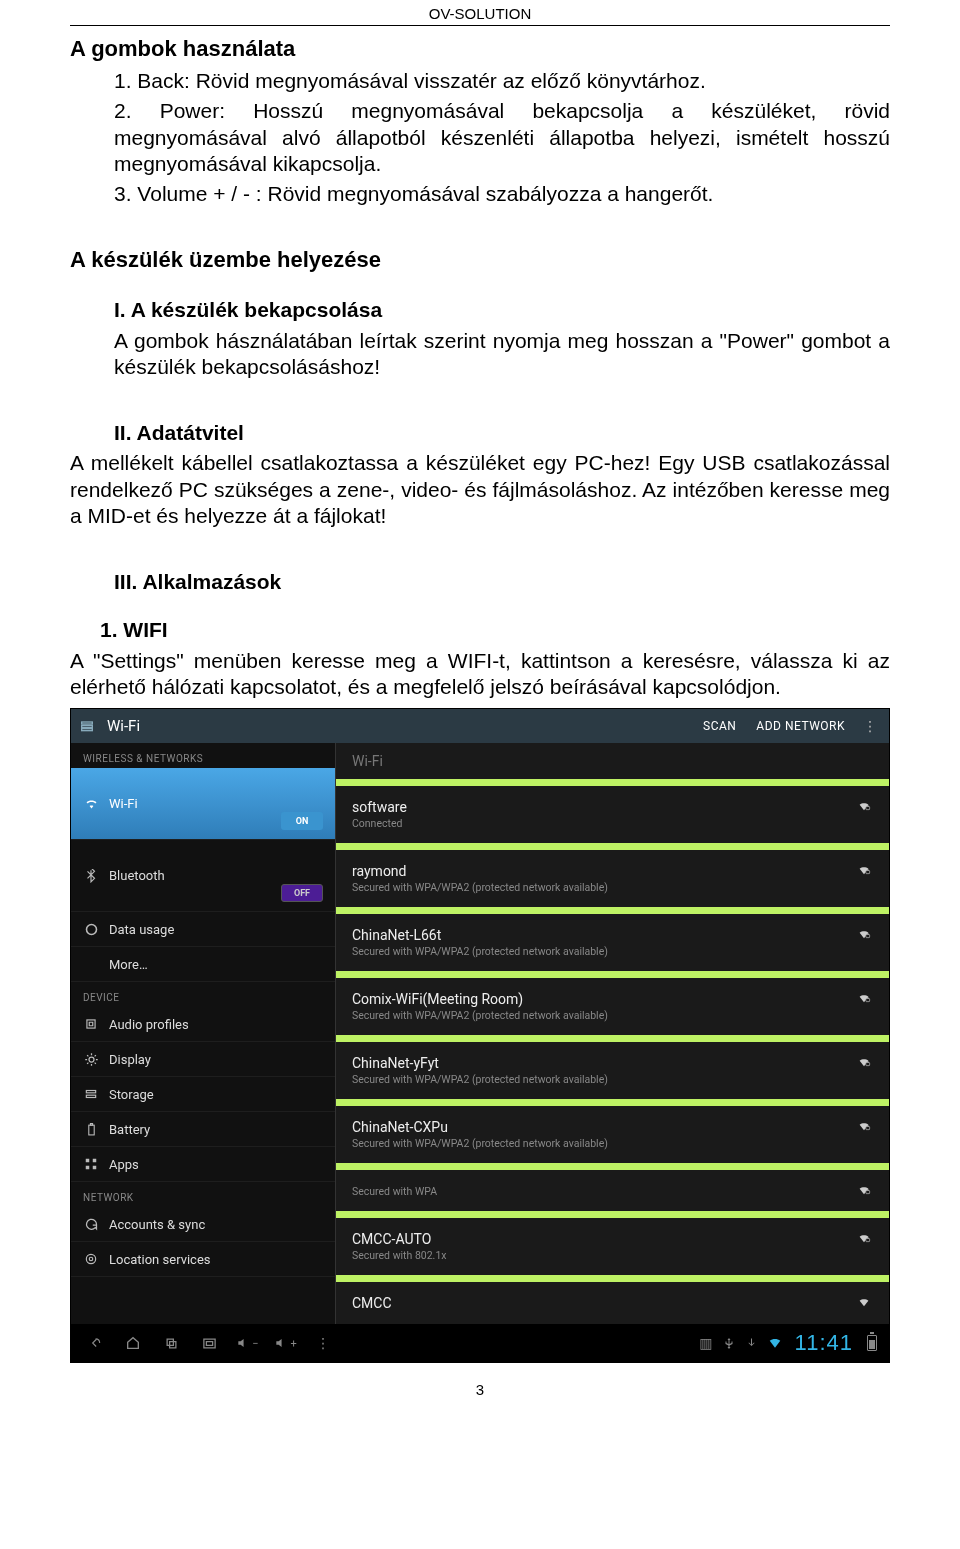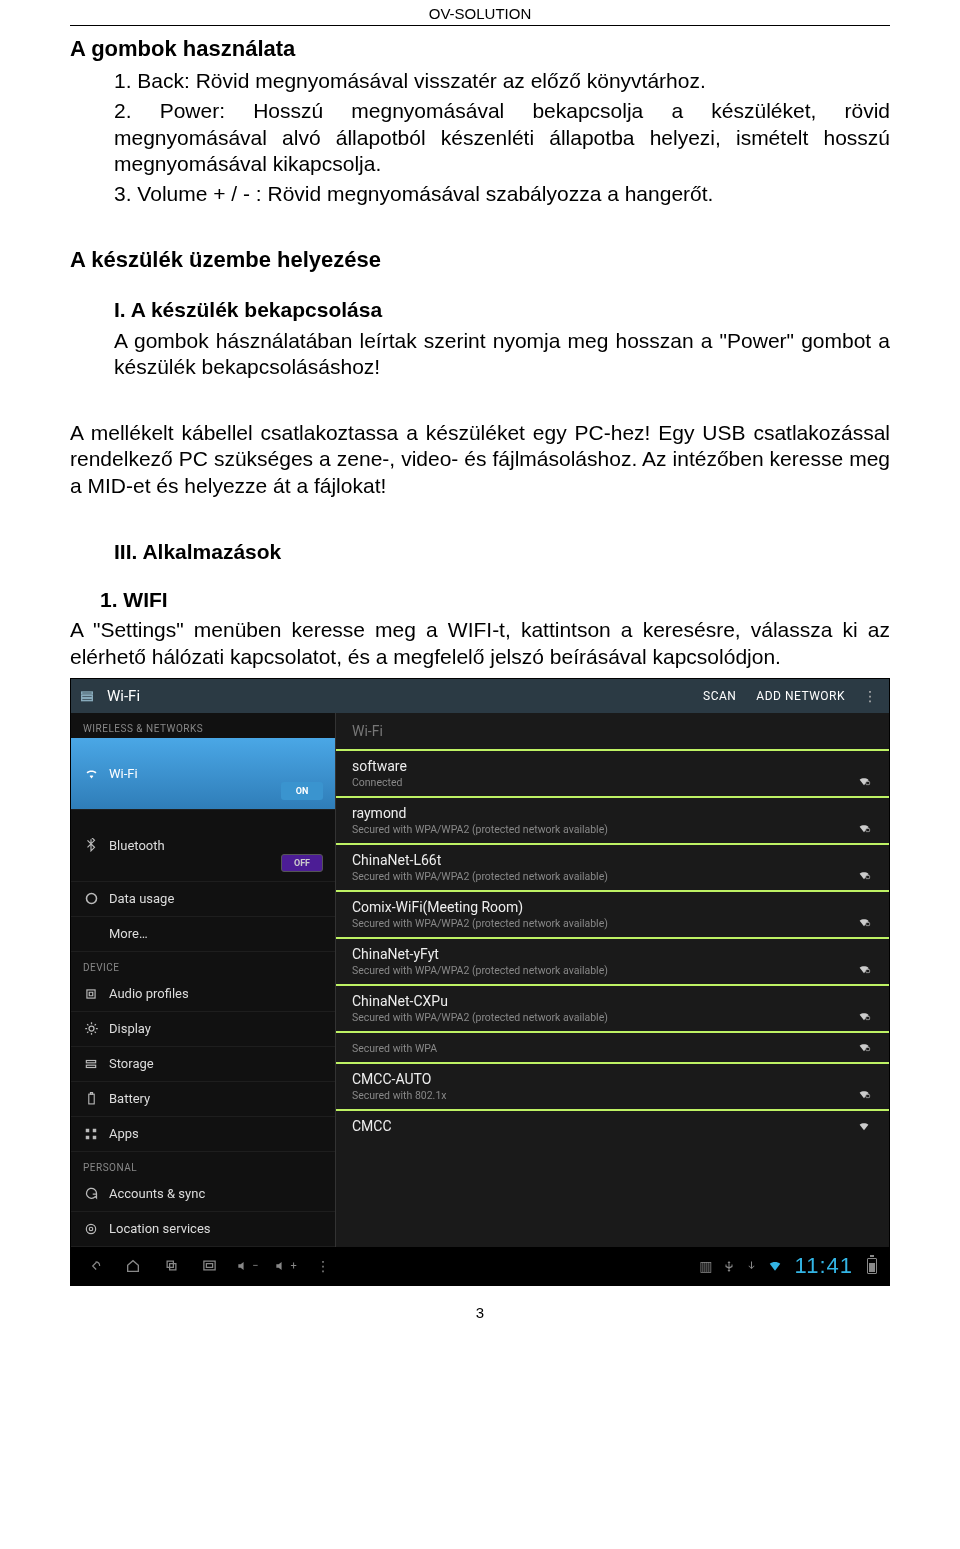--- a/index.html
+++ b/index.html
@@ -133,23 +133,23 @@
     flex: 1;
     background: #1a1a1a;
   }
   .main-header {
     color: #777;
     font-size: 14px;
     padding: 10px 16px;
   }
   .net-item {
     display: flex;
-    align-items: flex-end;
-    padding: 7px 16px;
-    border-top: 2px solid #bef264;
+    align-items: flex-start;
+    padding: 13px 16px;
+    border-top: 7px solid #bef264;
   }
   .net-item .texts { flex: 1; }
   .net-item .ssid { color: #eee; font-size: 14px; }
   .net-item .sub  { color: #888; font-size: 10.5px; margin-top: 2px; }
   .wifi-icon { color: #ccc; font-size: 14px; margin-left: 8px; }
 
   .navbar {
     height: 38px;
     background: #000;
     display: flex;
@@ -220,20 +220,23 @@
 
   <div class="indent-block">
     <div class="body-text" style="font-weight:bold">I.    A készülék bekapcsolása</div>
   </div>
   <div class="indent-block">
     <div class="body-text justify">A gombok hásználatában leírtak szerint nyomja meg hosszan a "Power" gombot a készülék bekapcsolásáshoz!</div>
   </div>
 
   <div class="section-gap"></div>
 
+  <div class="indent-block">
+    <div class="body-text" style="font-weight:bold">II.    Adatátvitel</div>
+  </div>
   <div class="body-text justify">A mellékelt kábellel csatlakoztassa a készüléket egy PC-hez! Egy USB csatlakozással rendelkező PC szükséges a zene-, video- és fájlmásoláshoz. Az intézőben keresse meg a MID-et és helyezze át a fájlokat!</div>
 
   <div class="section-gap"></div>
 
   <div class="indent-block">
     <div class="body-text" style="font-weight:bold">III. Alkalmazások</div>
   </div>
 
   <div class="small-gap"></div>
 
@@ -343,21 +346,21 @@
             <svg width="14" height="14" viewBox="0 0 24 24" fill="#bbb">
                 <rect x="3" y="3" width="6" height="6"></rect>
                 <rect x="15" y="3" width="6" height="6"></rect>
                 <rect x="3" y="15" width="6" height="6"></rect>
                 <rect x="15" y="15" width="6" height="6"></rect>
               </svg>
           </span>
           <span class="label">Apps</span>
         </div>
 
-        <div class="side-header">PERSONAL</div>
+        <div class="side-header">NETWORK</div>
 
         <div class="side-item">
           <span class="side-icon">
             <svg width="15" height="15" viewBox="0 0 24 24" fill="none" stroke="#bbb" stroke-width="2">
                 <path d="M20 12a8 8 0 10-2 5l2 2v-6h-6"></path>
               </svg>
           </span>
           <span class="label">Accounts &amp; sync</span>
         </div>
 

